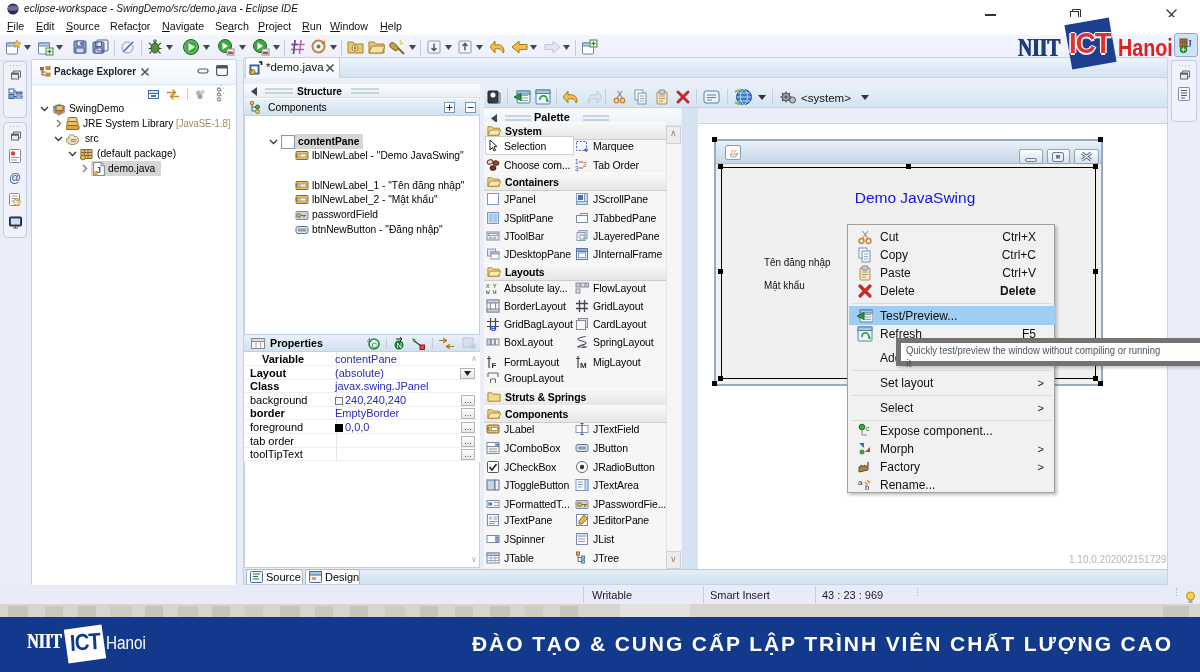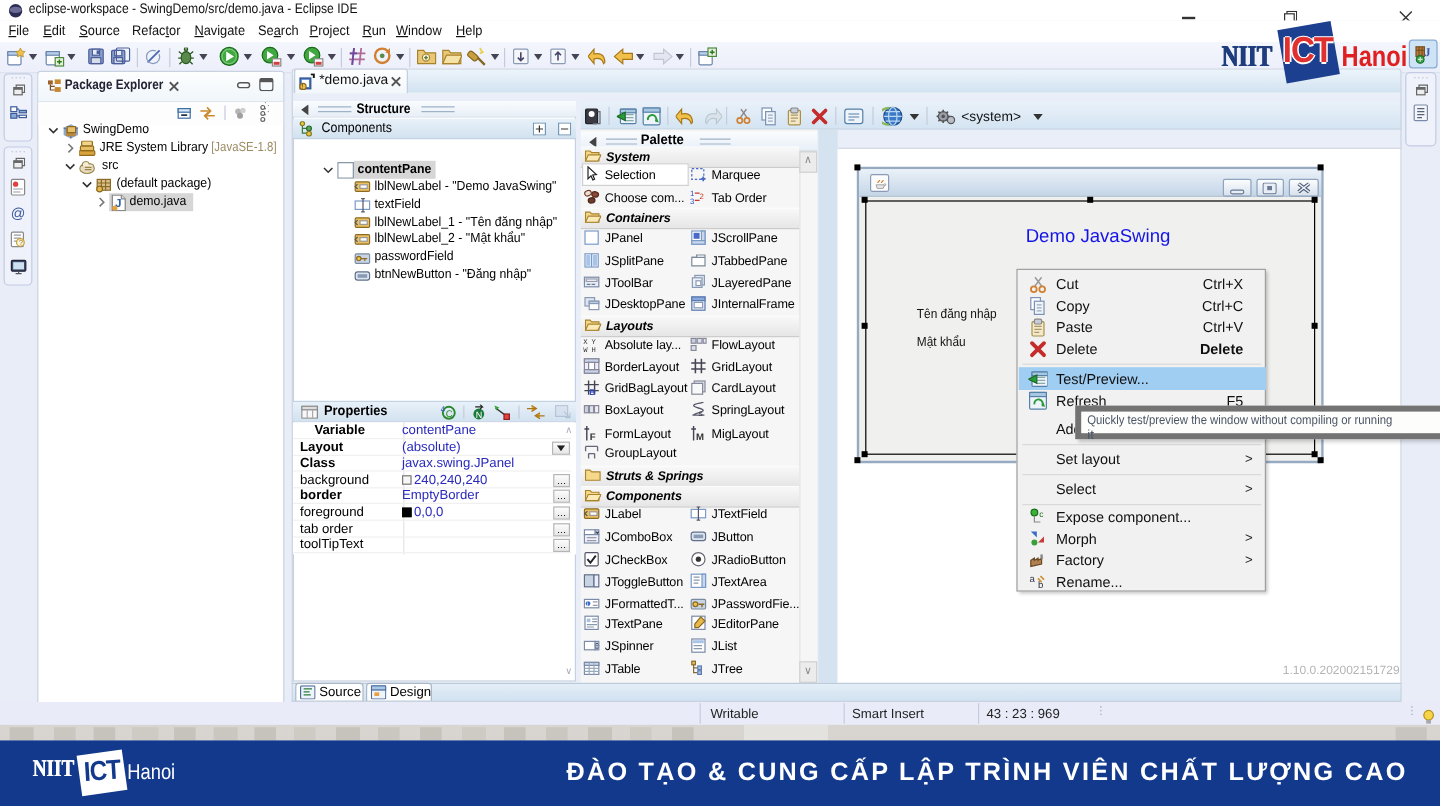--- a/index.html
+++ b/index.html
@@ -1,36 +1,36 @@
 <!DOCTYPE html>
 <html><head>
 <meta charset="utf-8">
 <style>
 * { margin:0; padding:0; box-sizing:border-box; }
 html,body { width:1200px; height:672px; overflow:hidden; }
 body { font-family:"Liberation Sans",sans-serif; position:relative; background:#e9edf8; font-size:11px; color:#000; }
 .abs { position:absolute; }
 
-#titlebar { left:0; top:0; width:1200px; height:17px; background:#fff; }
+#titlebar { left:0; top:0; width:1200px; height:17px; background:#fff;font-style:italic; }
 #titletext { left:24px; top:2px; font-size:11.5px; color:#111; transform:scaleX(0.88); transform-origin:left; }
 #menubar { left:0; top:17px; width:1200px; height:18px; background:#fff; }
 .menuitem { position:absolute; top:3px; font-size:11.5px; color:#111; transform:scaleX(0.93); transform-origin:left; }
 #toolbar { left:0; top:35px; width:1200px; height:26px; background:linear-gradient(#f4f6fd,#eceffa); border-bottom:1px solid #dde2f0; }
 
 .sidebox { position:absolute; border:1px solid #c3cbe3; border-radius:4px; background:#eff2fb; }
 
 #pkgpanel { left:31px; top:59px; width:206px; height:530px; background:#fff; border:1px solid #c9d2e0; border-radius:3px; }
 #editorbox { left:243px; top:57px; width:925px; height:528px; background:#fff; border-radius:3px 3px 0 0; }
 #editorborder { left:0; top:0; width:925px; height:528px; border:1px solid #c9d2e0; border-radius:3px 3px 0 0; z-index:40; pointer-events:none; }
 
 .trow { position:absolute; height:15px; line-height:15px; white-space:nowrap; font-size:11px; }
 .trow span { transform:scaleX(0.93); transform-origin:left; display:inline-block; }
 .chev { position:absolute; width:9px; height:9px; }
 
-.palhdr2 { width:182px; height:16px; line-height:16px !important; background:linear-gradient(#f8f8f8,#e6e6e6); border-top:1px solid #fcfcfc; border-bottom:1px solid #cccccc; padding-left:3px;font-style:italic; }
+.palhdr2 { width:182px; height:16px; line-height:16px !important; background:linear-gradient(#f8f8f8,#e6e6e6); border-top:1px solid #fcfcfc; border-bottom:1px solid #cccccc; padding-left:3px; }
 .palitem { position:absolute; height:18px; line-height:18px; font-size:10.5px; letter-spacing:-0.1px; white-space:nowrap; }
 .pic { display:inline-block; width:14px; height:14px; vertical-align:-3px; margin-right:4px; }
 
 .prow { position:absolute; left:1px; width:232px; height:13px; line-height:13px; font-size:11px; border-bottom:1px solid #f0f0f0; }
 .pval { position:absolute; left:91px; color:#2929bd; }
 .pbtn { position:absolute; right:1px; top:1px; width:14px; height:11px; background:linear-gradient(#fdfdfd,#e6e6e6); border:1px solid #b5b5b5; font-size:8px; line-height:9px; text-align:center; }
 
 #ctxmenu { left:847px; top:224px; width:208px; height:269px; background:#f1f1f1; border:1px solid #a0a0a0; box-shadow:2px 2px 3px rgba(0,0,0,.25); z-index:50; }
 .mi { position:absolute; left:1px; width:205px; height:18px; line-height:18px; font-size:12px; color:#101010; }
 .mi .lbl { position:absolute; left:31px; }
@@ -423,27 +423,20 @@
     <div class="abs" style="left:52px;top:0;width:68px;height:15px;background:#d6d6d6"></div>
     <span style="position:absolute;left:55px;font-weight:bold">contentPane</span>
   </div>
   <div class="trow" style="left:0;top:91px;width:230px">
     <svg class="pic" style="position:absolute;left:52px;top:1px" width="14" height="13" viewBox="0 0 14 13">
         <rect x="1" y="2" width="12" height="8" rx="1" fill="#e8c060" stroke="#8a6a25"></rect>
         <path d="M3 4 l-2 2 2 2" fill="none" stroke="#555"></path>
         <rect x="5" y="4.5" width="6" height="3" fill="#fff" stroke="#999"></rect>
       </svg>
     <span style="position:absolute;left:69px">lblNewLabel - "Demo JavaSwing"</span>
-  </div>
-  <div class="trow" style="left:0;top:106px;width:230px">
-    <svg class="pic" style="position:absolute;left:52px;top:1px" width="14" height="13" viewBox="0 0 14 13">
-        <rect x="1" y="3" width="12" height="7" fill="#fff" stroke="#7a9ac8"></rect>
-        <path d="M6 1 h3 M7.5 1 v11 M6 12 h3" stroke="#556" fill="none"></path>
-      </svg>
-    <span style="position:absolute;left:69px">textField</span>
   </div>
   <div class="trow" style="left:0;top:121px;width:230px">
     <svg class="pic" style="position:absolute;left:52px;top:1px" width="14" height="13" viewBox="0 0 14 13">
         <rect x="1" y="2" width="12" height="8" rx="1" fill="#e8c060" stroke="#8a6a25"></rect>
         <path d="M3 4 l-2 2 2 2" fill="none" stroke="#555"></path>
         <rect x="5" y="4.5" width="6" height="3" fill="#fff" stroke="#999"></rect>
       </svg>
     <span style="position:absolute;left:69px">lblNewLabel_1 - "Tên đăng nhập"</span>
   </div>
   <div class="trow" style="left:0;top:135px;width:230px">

